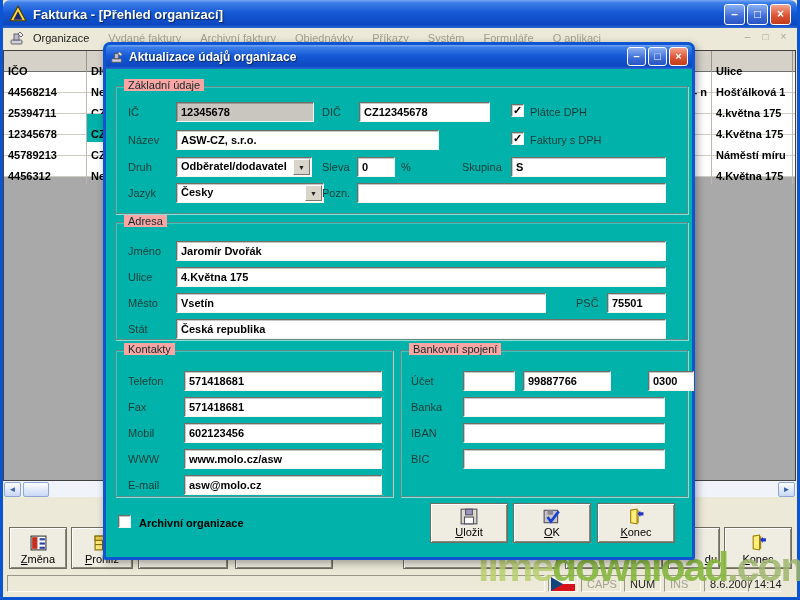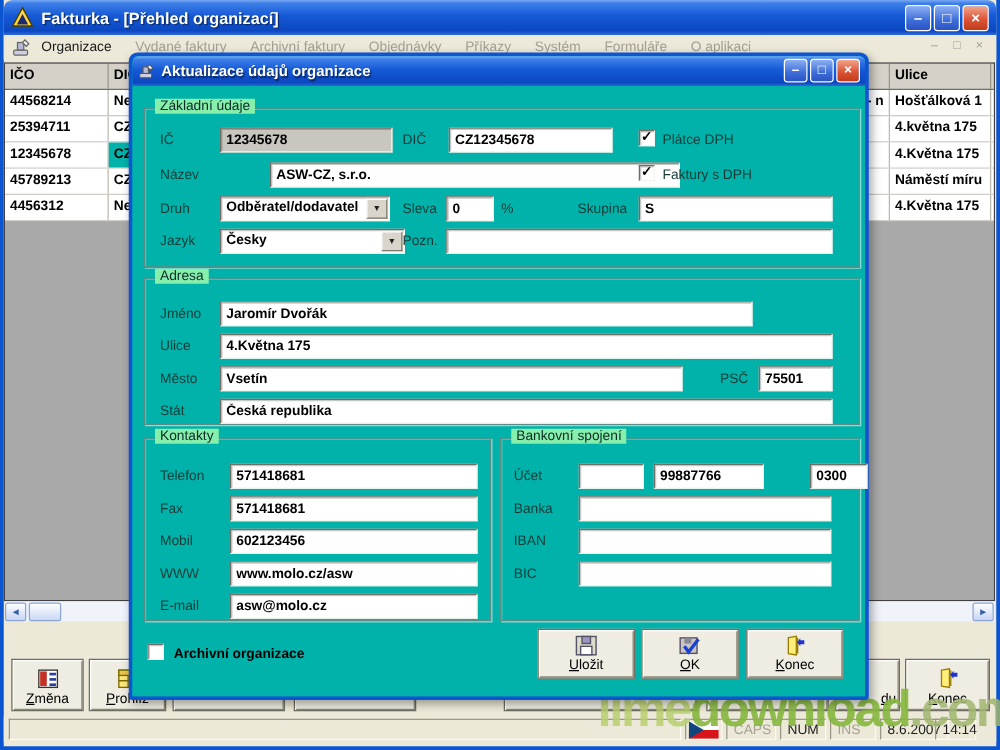--- a/index.html
+++ b/index.html
@@ -27,21 +27,21 @@
   .menu-item { margin-right:19px; color:#1a1a1a; cursor:default; white-space:nowrap; }
   .menu-item.dis { color:#A29E90; }
   .mdi-ctrls { position:absolute; right:6px; top:2px; display:flex; gap:3px; }
   .mdi-b { width:15px; height:14px; text-align:center; color:#A5A295; font-size:10px; line-height:13px; }
 
   
   .grid { position:absolute; left:0; top:50px; width:793px; height:431px;
     background:#A9A9A9; border:1px solid #404040; }
   .g-row, .g-head { display:flex; height:21px; }
   .g-head { background:#D5D1C8; border-bottom:1px solid #6e6e6e; }
-  .gh, .gc { padding:3px 4px; font-weight:bold; color:#000; border-right:1px solid #9a968a;
+  .gh, .gc { padding:14px 4px; font-weight:bold; color:#000; border-right:1px solid #9a968a;
     white-space:nowrap; overflow:hidden; }
   .gc { border-right:1px solid #BDB9AF; }
   .g-row { background:#fff; border-bottom:1px solid #CFCCC4; }
   .c-ico { width:83px; } .c-dic { width:110px; } .c-mid { width:515px; text-align:right; } .c-ul { width:81px; }
   .gc.sel { background:#00B2A9; }
   .g-fill { height:303px; background:#A9A9A9; }
 
   
   .hscroll { position:absolute; left:1px; top:481px; width:792px; height:16px;
     background:#F0F3FA; display:flex; align-items:center; }
@@ -78,21 +78,21 @@
     box-shadow:2px 3px 8px rgba(0,0,0,.35); }
   .d-titlebar { height:24px; border-radius:5px 5px 0 0; display:flex; align-items:center; padding:0 4px;
     background:linear-gradient(180deg,#79A8F5 0%,#3D7FE8 10%,#1659D6 45%,#0B47C0 88%,#2E6BD8 100%); }
   .d-titlebar .title { color:#fff; font-size:12px; font-weight:bold; margin-left:5px;
     text-shadow:1px 1px 1px rgba(0,0,0,.55); }
   .d-btns { position:absolute; right:4px; top:2px; display:flex; gap:2px; }
   .d-body { position:relative; width:586px; height:488px; background:#00B2A9; }
 
   .grp { position:absolute; border:1px solid #5d8c87;
     box-shadow:1px 1px 0 rgba(255,255,255,.55), inset 1px 1px 0 rgba(255,255,255,.25); }
-  .legend { position:absolute; top:-8px; left:8px; background:#86efac; padding:0 4px; color:#0d2b29; }
+  .legend { position:absolute; top:-8px; left:8px; background:#fca5a5; padding:0 4px; color:#0d2b29; }
   .lbl { position:absolute; color:#163c39; white-space:nowrap; }
   .fld { position:absolute; height:20px; background:#fff; border:1px solid;
     border-color:#6e6e66 #f5f4ee #f5f4ee #6e6e66; box-shadow:inset 1px 1px 0 rgba(0,0,0,.22);
     font:bold 11px "Liberation Sans",sans-serif; color:#000; padding:2px 4px; outline:none; }
   .fld.disabled { background:#C9C6BF; }
   .combo { position:absolute; height:20px; background:#fff; border:1px solid;
     border-color:#6e6e66 #f5f4ee #f5f4ee #6e6e66; box-shadow:inset 1px 1px 0 rgba(0,0,0,.22); cursor:pointer; }
   .combo-value { position:absolute; left:4px; top:2px; font-weight:bold; color:#000; white-space:nowrap; }
   .combo-btn { position:absolute; right:1px; top:1px; bottom:1px; width:17px; background:#D9D5CB;
     border:1px solid; border-color:#fff #7a786c #7a786c #fff; text-align:center; }
@@ -276,21 +276,21 @@
         <span class="lbl" style="left:12px;top:19px">IČ</span>
         <input class="fld disabled" style="left: 60px; top: 15px; width: 138px;" readonly="" value="12345678">
         <span class="lbl" style="left:206px;top:19px">DIČ</span>
         <input class="fld" style="left: 243px; top: 15px; width: 131px;" value="CZ12345678">
         <span class="cb" style="left:395px;top:17px">
             <span class="tick">✓</span>
           </span>
         <span class="cb-label" style="left:414px;top:19px">Plátce DPH</span>
 
         <span class="lbl" style="left:12px;top:47px">Název</span>
-        <input class="fld" style="left: 60px; top: 43px; width: 328px; margin-left: 40px;" value="ASW-CZ, s.r.o.">
+        <input class="fld" style="left: 60px; top: 43px; width: 263px;" value="ASW-CZ, s.r.o.">
         <span class="cb" style="left:395px;top:45px">
             <span class="tick">✓</span>
           </span>
         <span class="cb-label" style="left:414px;top:47px">Faktury s DPH</span>
 
         <span class="lbl" style="left:12px;top:74px">Druh</span>
         <div class="combo" style="left:60px;top:70px;width:136px">
           <span class="combo-value">Odběratel/dodavatel</span>
           <span class="combo-btn"><span>▼</span></span>
         </div>
@@ -305,21 +305,21 @@
           <span class="combo-value">Česky</span>
           <span class="combo-btn"><span>▼</span></span>
         </div>
         <span class="lbl" style="left:206px;top:100px">Pozn.</span>
         <input class="fld" style="left: 241px; top: 96px; width: 309px;" value="">
       </div>
 
       <div class="grp" style="left:9px;top:153px;width:573px;height:118px">
         <span class="legend">Adresa</span>
         <span class="lbl" style="left:12px;top:22px">Jméno</span>
-        <input class="fld" style="left: 60px; top: 18px; width: 426px;" value="Jaromír Dvořák">
+        <input class="fld" style="left: 60px; top: 18px; width: 490px;" value="Jaromír Dvořák">
         <span class="lbl" style="left:12px;top:48px">Ulice</span>
         <input class="fld" style="left: 60px; top: 44px; width: 490px;" value="4.Května 175">
         <span class="lbl" style="left:12px;top:74px">Město</span>
         <input class="fld" style="left: 60px; top: 70px; width: 370px;" value="Vsetín">
         <span class="lbl" style="left:460px;top:74px">PSČ</span>
         <input class="fld" style="left: 491px; top: 70px; width: 59px;" value="75501">
         <span class="lbl" style="left:12px;top:100px">Stát</span>
         <input class="fld" style="left: 60px; top: 96px; width: 490px;" value="Česká republika">
       </div>
 

